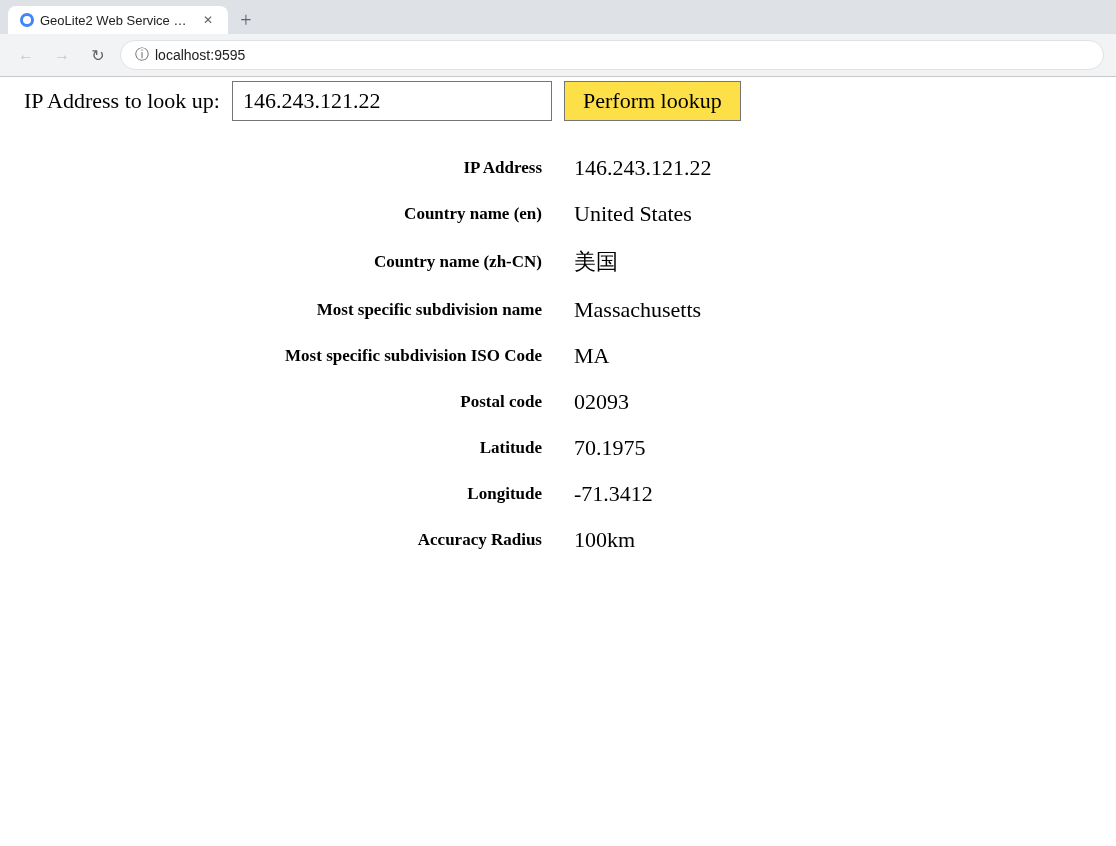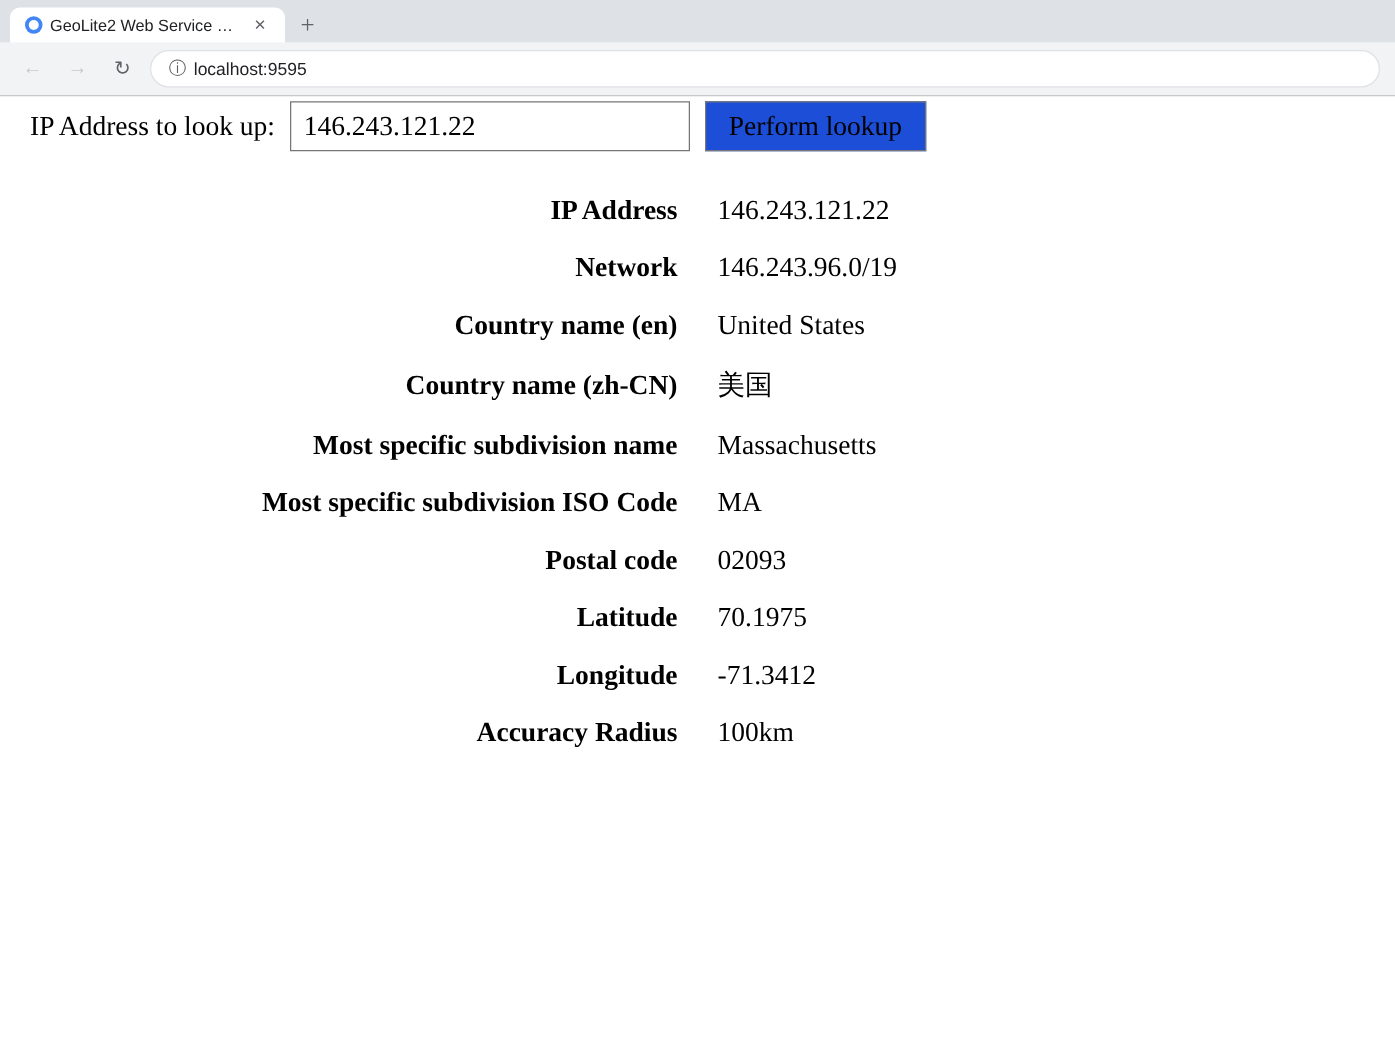--- a/index.html
+++ b/index.html
@@ -159,21 +159,21 @@
     .lookup-input {
       border: 1px solid #767676;
       padding: 6px 10px;
       font-size: 22px;
       font-family: serif;
       width: 320px;
       outline: none;
     }
 
     .lookup-button {
-      background: #1d4ed8;
+      background: #fde047;
       border: 1px solid #767676;
       padding: 6px 18px;
       font-size: 22px;
       font-family: serif;
       cursor: pointer;
       white-space: nowrap;
     }
 
     
     .results-table {
@@ -182,21 +182,21 @@
     }
 
     .results-table tr td {
       padding: 10px 16px;
       vertical-align: middle;
     }
 
     .results-table tr td:first-child {
       font-weight: bold;
       text-align: right;
-      font-size: 22px;
+      font-size: 17px;
       width: 50%;
     }
 
     .results-table tr td:last-child {
       font-size: 22px;
       font-weight: normal;
     }
   </style>
 </head>
 <body>
@@ -229,24 +229,20 @@
     <button class="lookup-button">Perform lookup</button>
   </div>
 
   <table class="results-table">
     <tbody id="results-tbody">
     <tr>
           <td>IP Address</td>
           <td>146.243.121.22</td>
         </tr>
         <tr>
-          <td>Network</td>
-          <td>146.243.96.0/19</td>
-        </tr>
-        <tr>
           <td>Country name (en)</td>
           <td>United States</td>
         </tr>
         <tr>
           <td>Country name (zh-CN)</td>
           <td>美国</td>
         </tr>
         <tr>
           <td>Most specific subdivision name</td>
           <td>Massachusetts</td>

